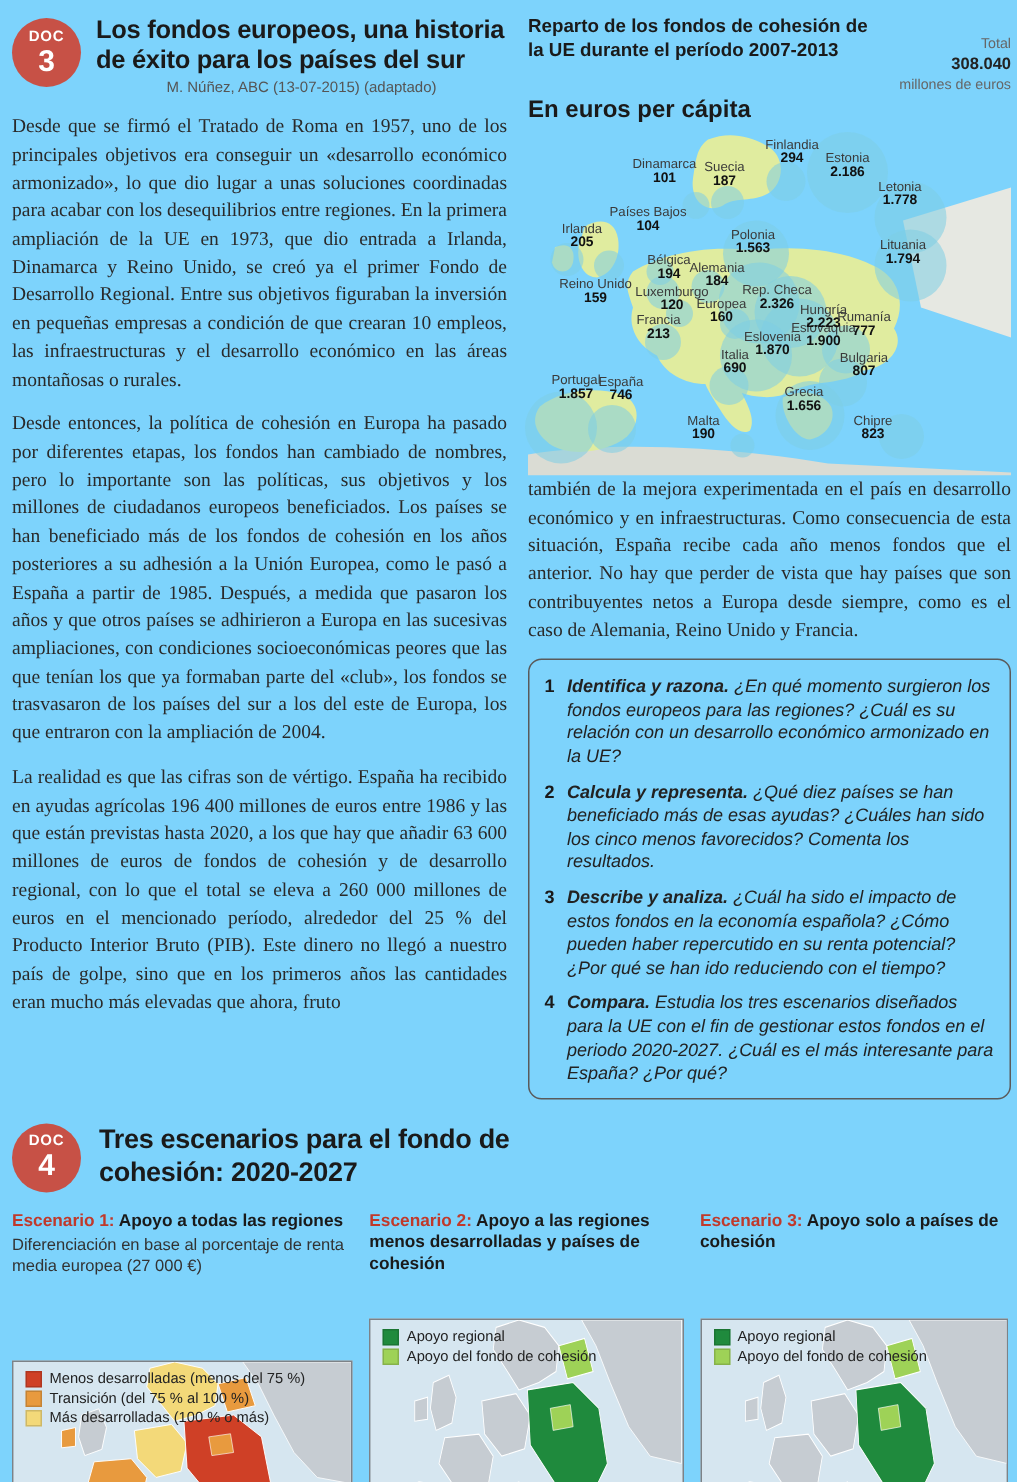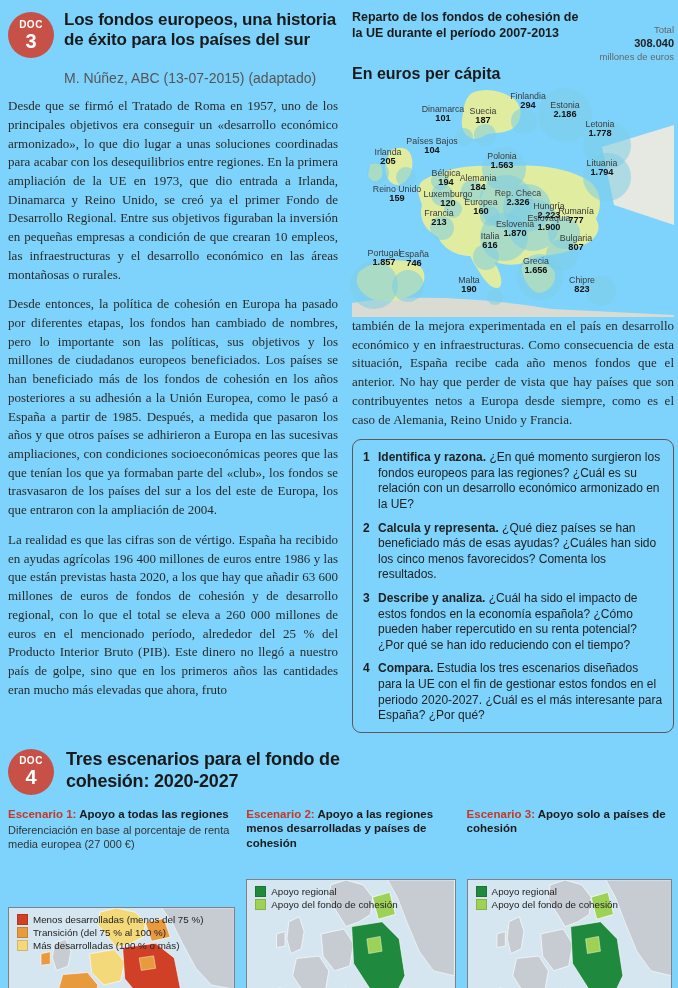--- a/index.html
+++ b/index.html
@@ -10,21 +10,21 @@
   .top { display:flex; gap:14px; }
   .col-left { width:330px; flex:none; }
   .col-right { width:322px; flex:none; }
 
   .doc-header { display:flex; gap:10px; align-items:flex-start; }
   .badge { width:46px; height:46px; border-radius:50%; background:#c75146; color:#fff; flex:none;
            display:flex; flex-direction:column; align-items:center; justify-content:center; line-height:1; margin-top:2px; }
   .badge .b-top { font-size:10px; font-weight:bold; letter-spacing:.5px; }
   .badge .b-num { font-size:20px; font-weight:bold; margin-top:1px; }
   .doc-title { font-size:17px; font-weight:bold; line-height:1.18; letter-spacing:-.2px; }
-  .doc-byline { font-size:14px; color:#555; margin-top:20px; }
+  .doc-byline { font-size:10px; color:#555; margin-top:3px;text-align:center; }
 
   .body-paras p { font-family:"Liberation Serif",serif; font-size:13px; line-height:1.44; text-align:justify;
                   color:#2a2a2a; margin-top:11px; }
   .right-para { font-family:"Liberation Serif",serif; font-size:13px; line-height:1.44; text-align:justify;
                 color:#2a2a2a; margin-top:0; }
 
   
   .mapblock { position:relative; }
   .map-titlewrap { display:flex; }
   .map-title { font-size:12.5px; font-weight:bold; line-height:1.25; width:235px; }
@@ -36,21 +36,21 @@
   .bubble { position:absolute; border-radius:50%; background:rgba(125,206,228,.55); }
   .clabel { position:absolute; transform:translate(-50%,-50%); text-align:center; line-height:1.08; white-space:nowrap; z-index:3; }
   .clabel .cn { font-size:8.8px; color:#3a3a3a; }
   .clabel .cv { font-size:9.2px; font-weight:bold; color:#111; }
 
   
   .actbox { border:1.5px solid #5a5a5a; border-radius:9px; padding:10px 10px 8px 10px; margin-top:10px; }
   .act { display:flex; gap:5px; margin-bottom:8px; }
   .act:last-child { margin-bottom:0; }
   .act .num { font-weight:bold; font-size:12px; width:10px; flex:none; }
-  .act .txt { font-size:12px; line-height:1.3; color:#222; }
+  .act .txt { font-size:12px; line-height:1.3; color:#222;font-style:italic; }
   .act .txt b { font-weight:bold; }
 
   
   .doc4-head { display:flex; gap:12px; align-items:center; margin-top:14px; }
   .doc4-title { font-size:18px; font-weight:bold; line-height:1.2; letter-spacing:-.2px; }
 
   .scenarios { display:flex; gap:11px; margin-top:12px; height:258px; }
   .scen { display:flex; flex-direction:column; }
   .scen1 { width:229px; } .scen2 { width:211px; } .scen3 { width:207px; }
   .scen-h { font-size:11.5px; font-weight:bold; line-height:1.25; }
@@ -210,21 +210,21 @@
               <div class="cv">213</div>
             </div>
             <div class="bubble" style="left: 128px; top: 128px; height: 48px; width: 48px; background: rgba(125, 206, 228, 0.55);"></div>
             <div class="clabel" style="left: 163px; top: 145px;">
               <div class="cn">Eslovenia</div>
               <div class="cv">1.870</div>
             </div>
             <div class="bubble" style="left: 121px; top: 159px; height: 26px; width: 26px; background: rgba(125, 206, 228, 0.55);"></div>
             <div class="clabel" style="left: 138px; top: 157px;">
               <div class="cn">Italia</div>
-              <div class="cv">616</div>
+              <div class="cv">690</div>
             </div>
             <div class="bubble" style="left: 194px; top: 154px; height: 32px; width: 32px; background: rgba(125, 206, 228, 0.55);"></div>
             <div class="clabel" style="left: 224px; top: 159px;">
               <div class="cn">Bulgaria</div>
               <div class="cv">807</div>
             </div>
             <div class="bubble" style="left: -2px; top: 176px; height: 48px; width: 48px; background: rgba(125, 206, 228, 0.55);"></div>
             <div class="clabel" style="left: 32px; top: 174px;">
               <div class="cn">Portugal</div>
               <div class="cv">1.857</div>

